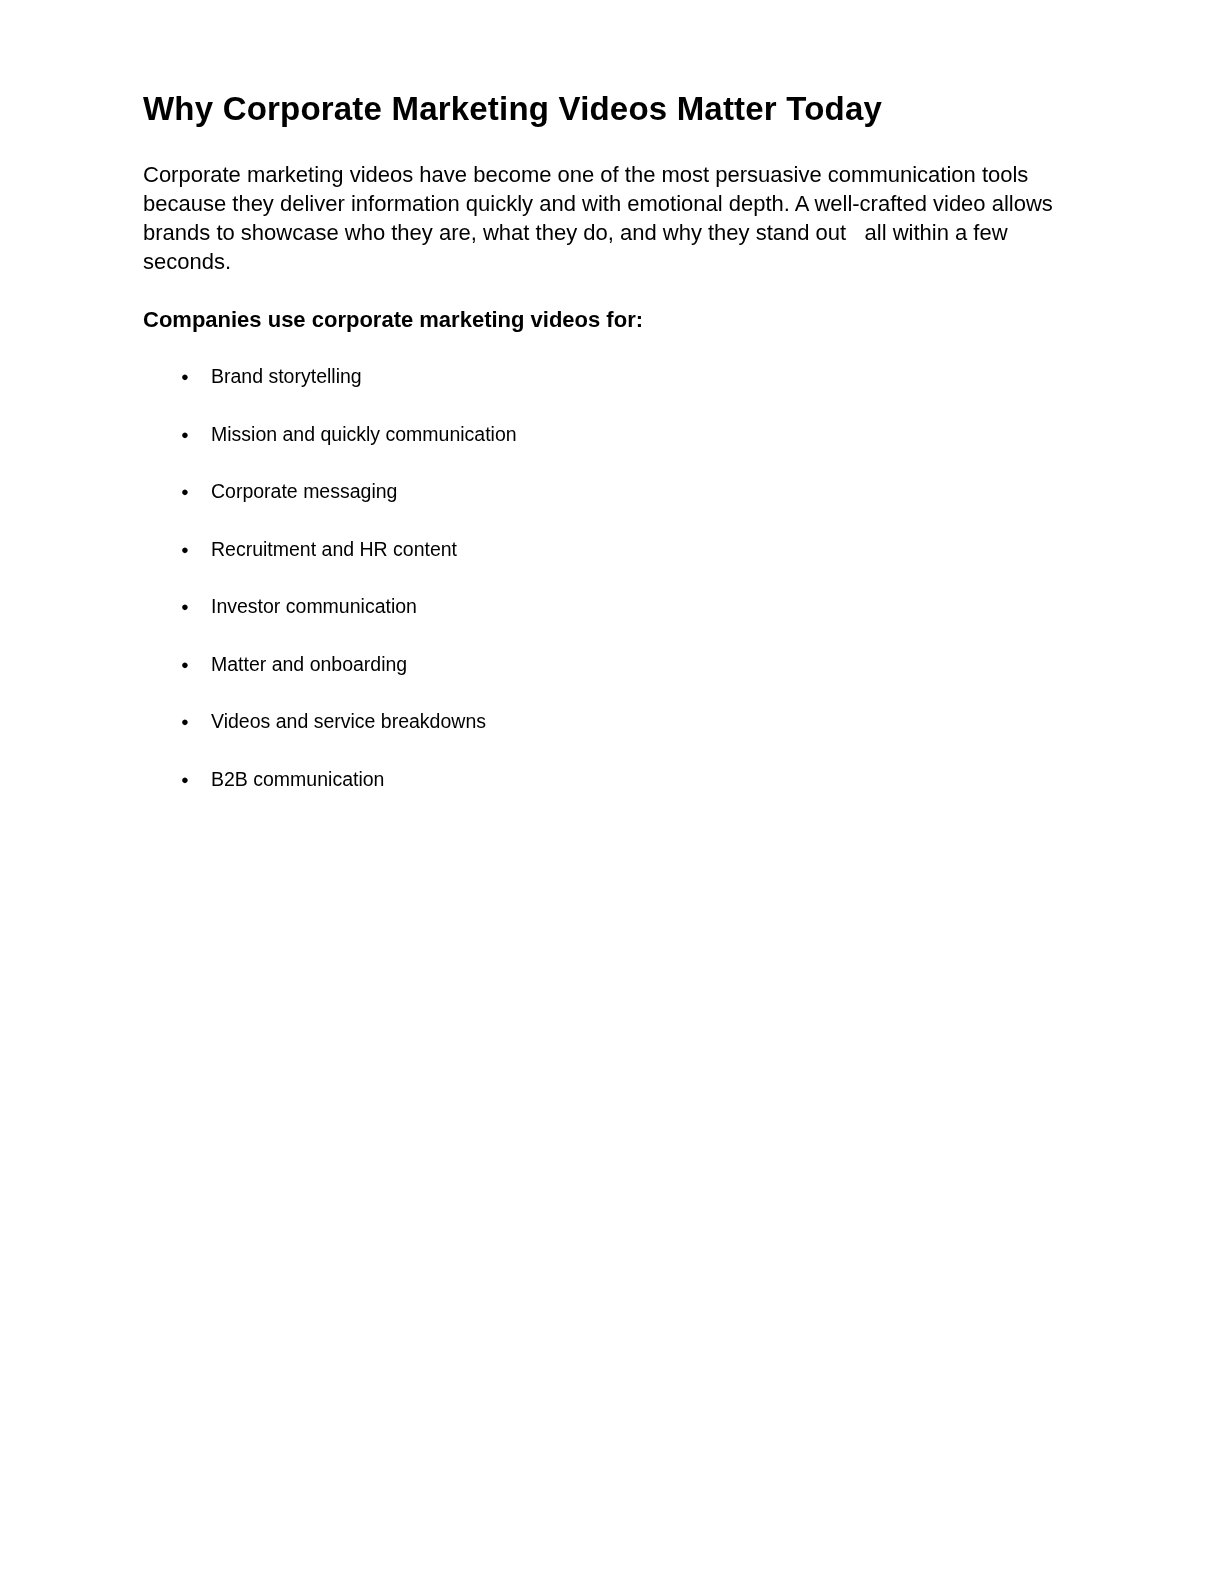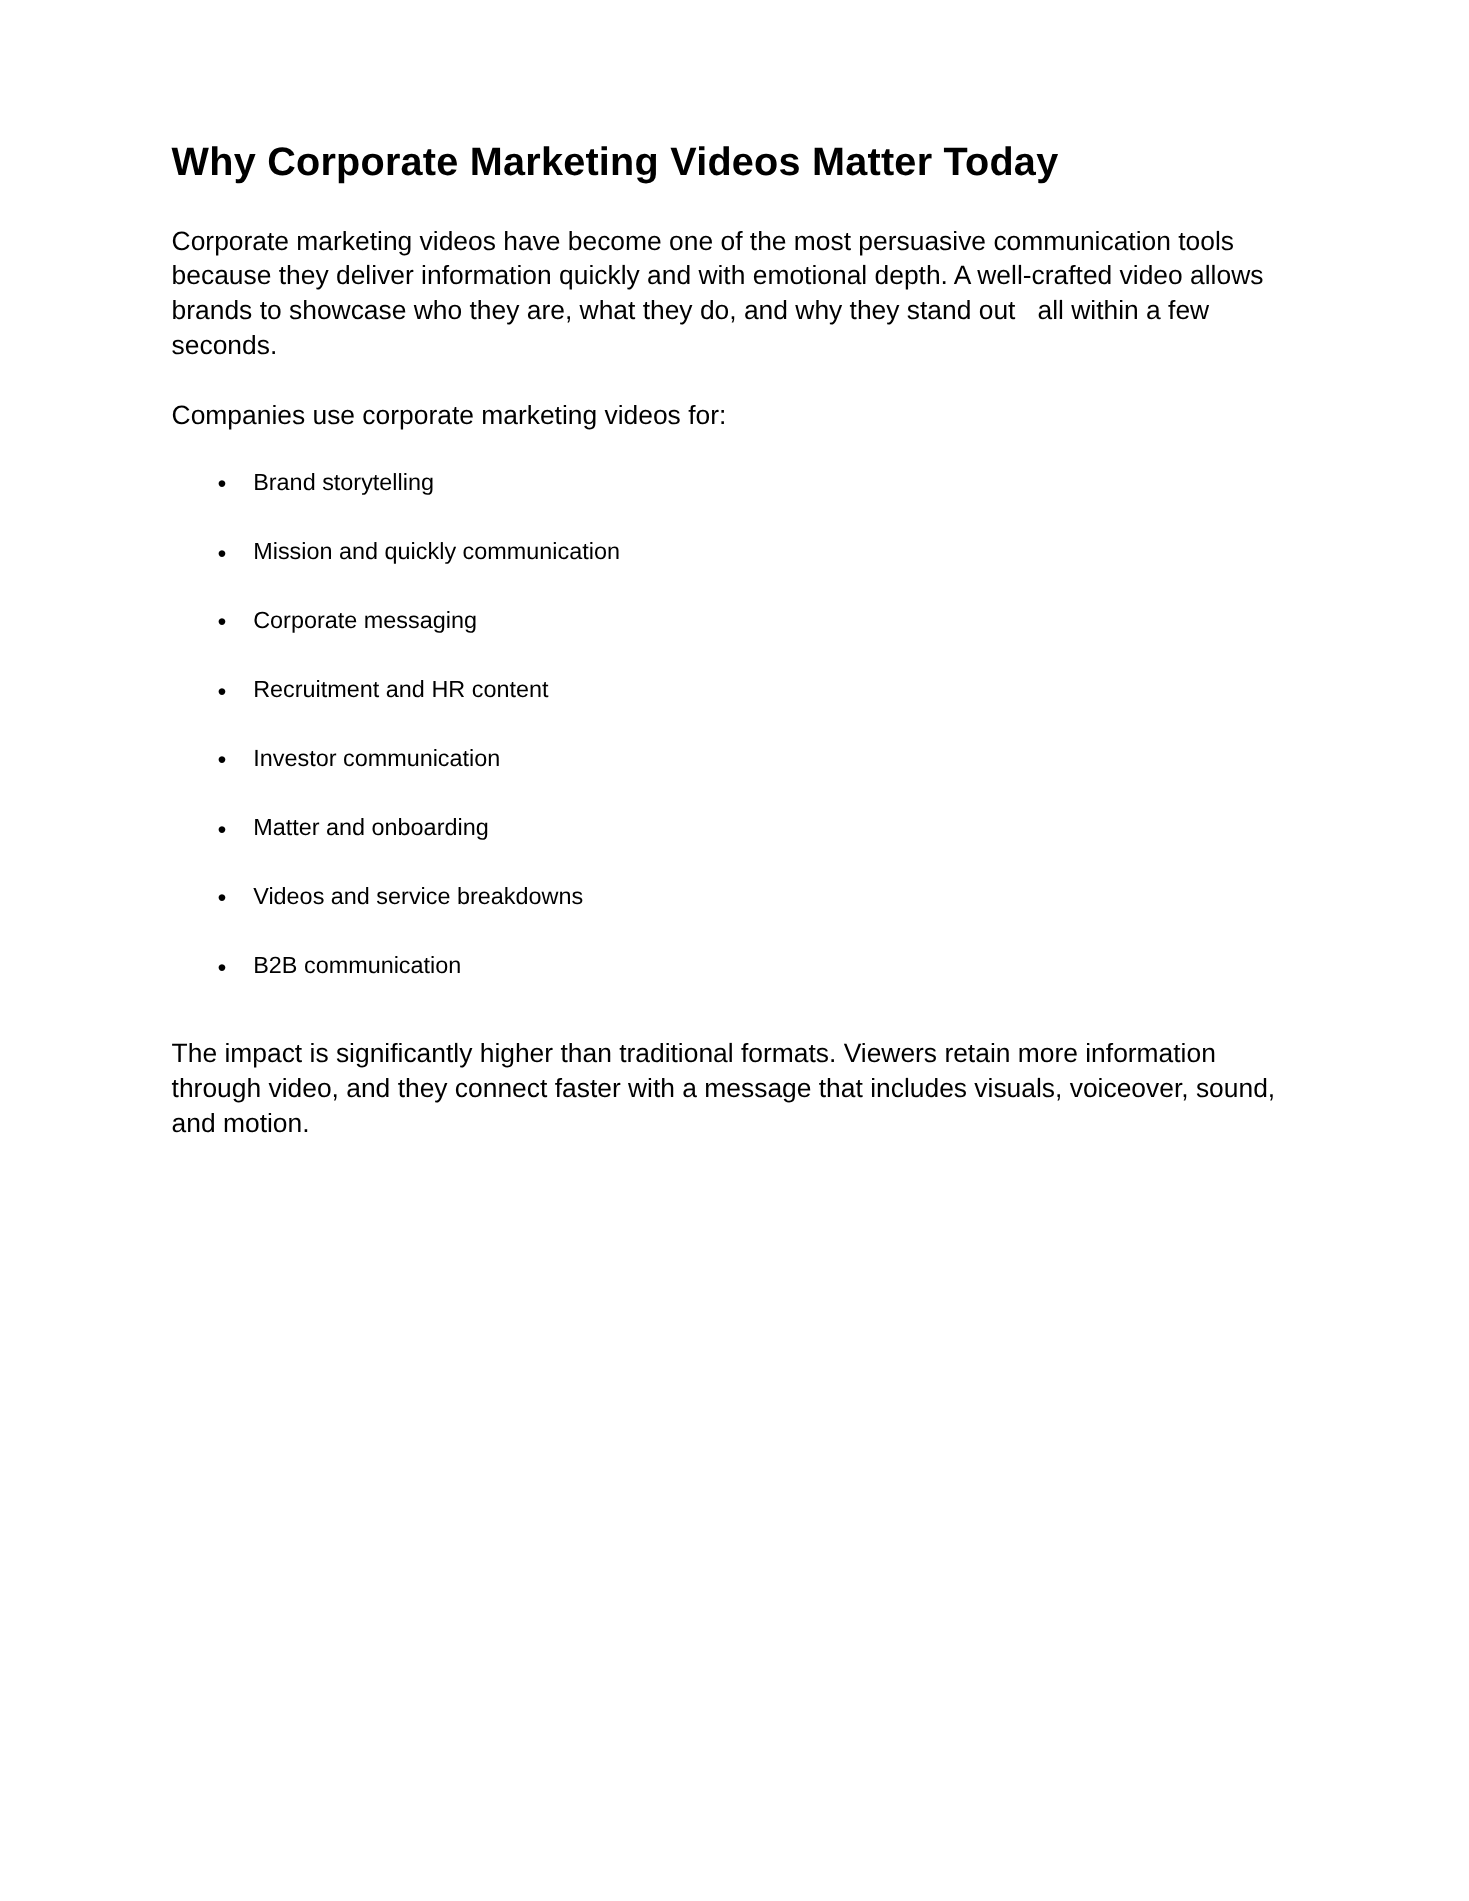--- a/index.html
+++ b/index.html
@@ -11,41 +11,42 @@
     width: 1224px;
     height: 1584px;
     font-family: "Liberation Sans", sans-serif;
     color: #000000;
     box-sizing: border-box;
   }
   .page {
     width: 1224px;
     height: 1584px;
     box-sizing: border-box;
-    padding: 114px 136px 0 143px;
+    padding: 88px 136px 0 143px;
     background: #ffffff;
   }
   .doc-title {
     font-size: 33px;
     font-weight: 700;
     line-height: 1.25;
     margin: 0 0 31px 0;
     color: #000000;
     letter-spacing: 0.2px;
   }
   .para {
     font-size: 22px;
     line-height: 29px;
     margin: 0 0 29px 0;
     max-width: 945px;
     white-space: pre-wrap;
     color: #000000;
   }
   .list-intro {
     margin-bottom: 20px;
+    font-weight: bold;
   }
   ul.bullet-list {
     list-style: none;
     margin: 0 0 14px 0;
     padding: 0;
   }
   ul.bullet-list li {
     display: flex;
     align-items: flex-start;
     margin: 28px 0 28.5px 0;
@@ -106,15 +107,14 @@
     <li>
       <span class="bullet">●</span>
       <span class="item-text">Videos and service breakdowns</span>
     </li>
     <li>
       <span class="bullet">●</span>
       <span class="item-text">B2B communication</span>
     </li>
   </ul>
 
-  <p class="para closing">The impact is significantly higher than traditional formats. Viewers retain more information through video, and they connect faster with a message that includes visuals, voiceover, sound, and motion.</p>
 
 </div>
 
 </body></html>

